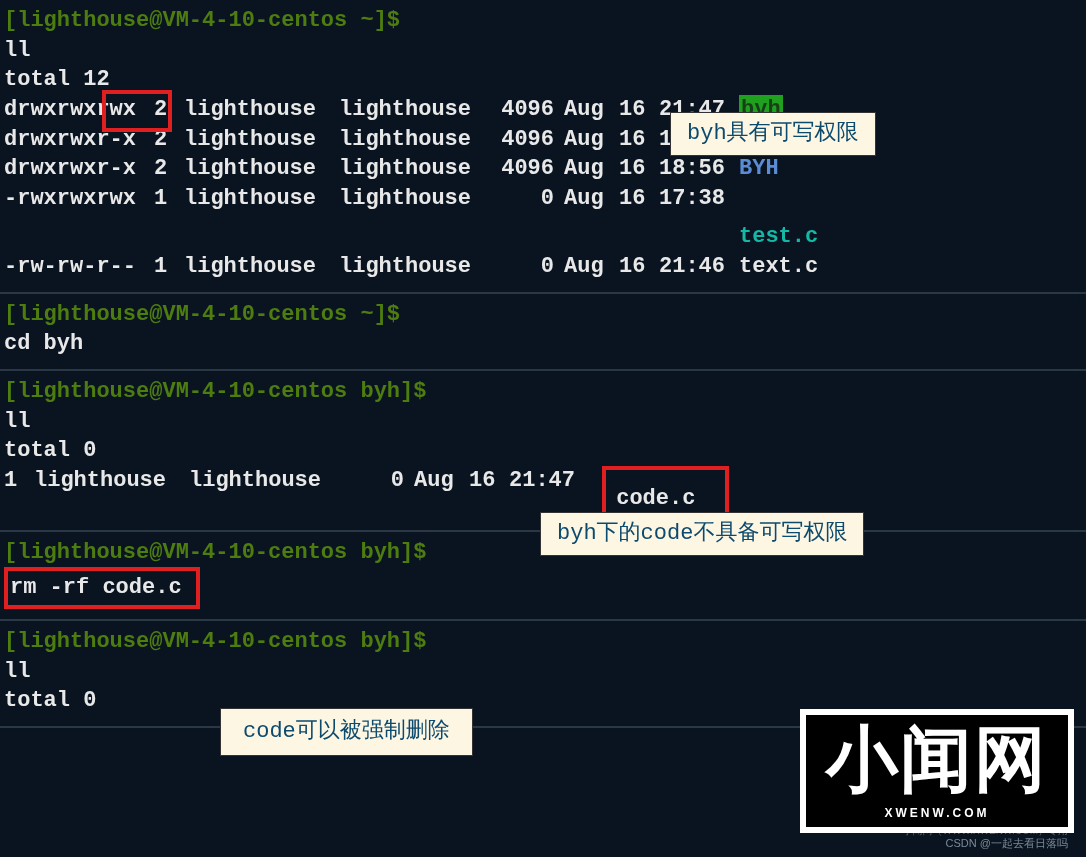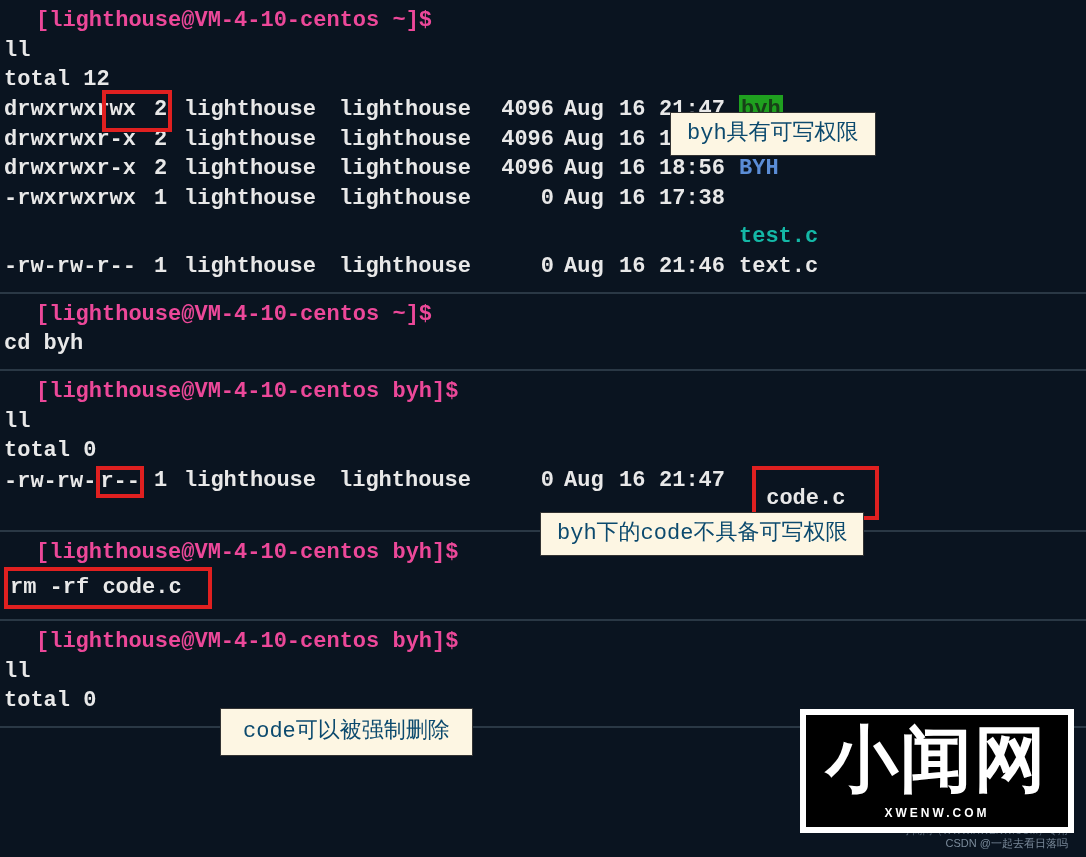--- a/index.html
+++ b/index.html
@@ -14,21 +14,21 @@
     overflow: hidden;
     position: relative;
     line-height: 1.35;
   }
   .section {
     padding: 6px 0 10px 0;
     border-bottom: 2px solid #2a3845;
   }
   .section:last-of-type { border-bottom: none; }
   .line { white-space: pre; padding: 0 4px; }
-  .prompt-user { color: #ec4899; margin-left: 32px; }
+  .prompt-user { color: #4d7c0f; }
   .hl-green-bg { background: #1fa01f; color: #184018; padding: 0 2px; }
   .hl-blue { color: #5b8dd6; }
   .hl-bright-blue { color: #2e7dd1; }
   .hl-green { color: #14b8a6; margin-top: 38px; }
   .redbox { border: 4px solid #e02020; padding: 0 2px; display: inline-block; }
   .redbox-thin { border: 4px solid #e02020; display: inline-block; line-height: 1.1; }
   .annotation {
     position: absolute;
     background: #fdf6e3;
     color: #0c4a6e;
@@ -111,35 +111,34 @@
 <div class="section">
   <div class="line prompt-user">[lighthouse@VM-4-10-centos ~]$</div>
   <div class="line">cd byh</div>
 </div>
 
 <div class="section rel">
   <div class="line prompt-user">[lighthouse@VM-4-10-centos byh]$</div>
   <div class="line">ll</div>
   <div class="line">total 0</div>
   <div class="line ls-row">
-    <span class="perms"><span>-rw-rw-</span><span class="redbox-thin">r--</span></span>
     <span class="nlink">1</span>
     <span class="owner">lighthouse</span>
     <span class="group">lighthouse</span>
     <span class="size">0</span>
     <span class="month">Aug</span>
     <span class="day">16</span>
     <span class="time">21:47</span>
     <span class="fname"> <span class="redbox" style="padding:14px 30px 2px 10px;">code.c</span></span>
   </div>
 </div>
 
 <div class="section rel">
   <div class="line prompt-user">[lighthouse@VM-4-10-centos byh]$</div>
-  <div class="line"><span class="redbox" style="padding:2px 26px 2px 2px;">rm -rf code.c</span></div>
+  <div class="line"><span class="redbox" style="padding:2px 14px 2px 2px;">rm -rf code.c</span></div>
 </div>
 
 <div class="section">
   <div class="line prompt-user">[lighthouse@VM-4-10-centos byh]$</div>
   <div class="line">ll</div>
   <div class="line">total 0</div>
 </div>
 
 <div class="annotation ann1">byh具有可写权限</div>
 <div class="annotation ann2">byh下的code不具备可写权限</div>

